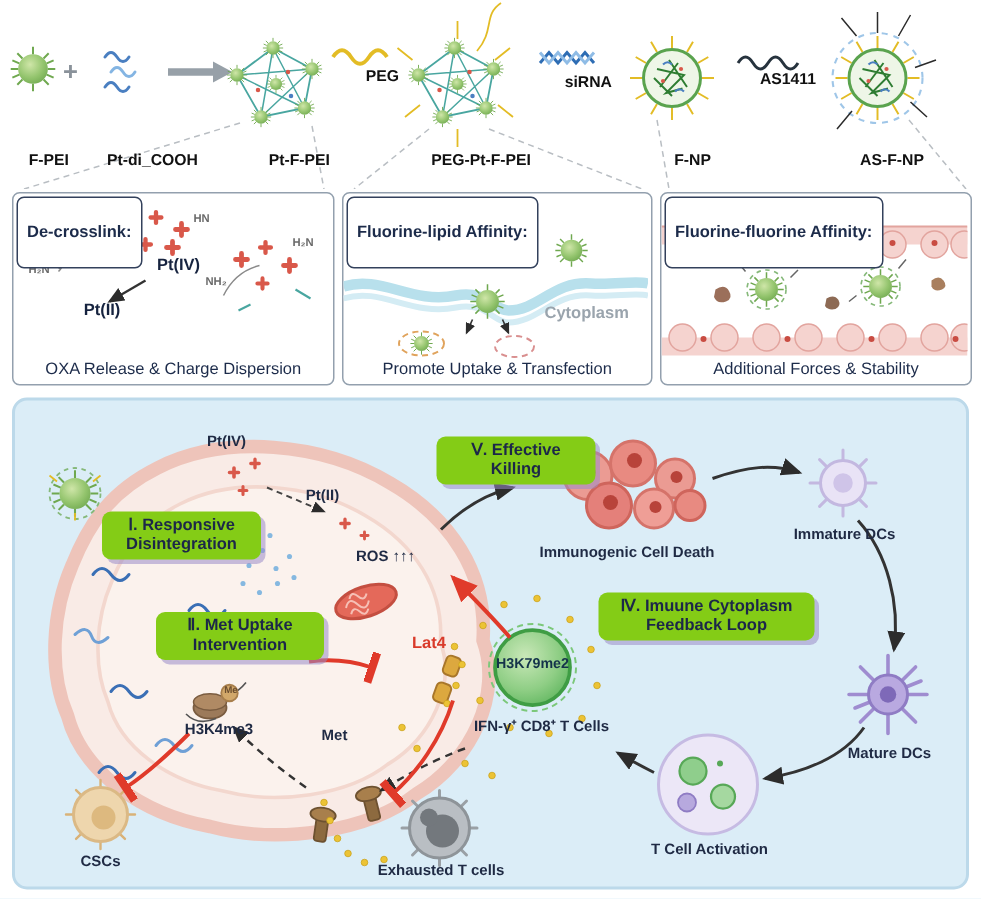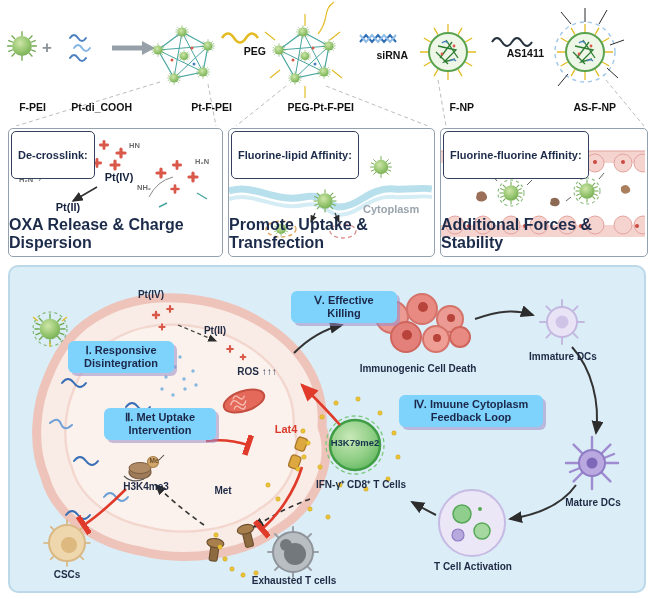--- a/index.html
+++ b/index.html
@@ -5,24 +5,24 @@
   *{margin:0;padding:0;box-sizing:border-box}
   body{font-family:"Liberation Sans",sans-serif;background:#fff}
   .stage{position:relative;width:654px;height:599px;background:#fff;overflow:hidden}
   .abs{position:absolute}
   .lbl{position:absolute;font-weight:bold;color:#111;font-size:10.5px;text-align:right;line-height:1.1}
   .plus{position:absolute;font-size:17px;font-weight:bold;color:#8a929a}
   .tiny{position:absolute;font-size:7.5px;color:#6b6b6b;font-weight:bold;white-space:nowrap}
   .chem{position:absolute;font-weight:bold;font-size:11px;color:#16233f;text-align:center}
   .mbox{position:absolute;top:128px;height:129px;background:#fff;border:1.6px solid #93a0ae;border-radius:5px}
   .btitle{position:absolute;top:2px;left:2px;background:#fff;border:1.6px solid #33415c;border-radius:5px;padding:17px 6px;font-weight:bold;font-size:11px;color:#1c2b4a;white-space:nowrap;z-index:3}
-  .bcaption{position:absolute;bottom:4px;left:0;right:0;font-weight:bold;font-size:16px;color:#1c2b4a;z-index:3}
+  .bcaption{position:absolute;bottom:4px;left:0;right:0;text-align:center;font-weight:normal;font-size:11px;color:#1c2b4a;z-index:3}
   .gray{position:absolute;font-weight:bold;font-size:11px;color:#9aa4ad}
   .panel{position:absolute;left:8px;top:265px;width:638px;height:328px;background:#dbedf7;border:2px solid #bcd9ea;border-radius:10px}
-  .chip{position:absolute;background:#7dd3fc;border-radius:6px;padding:3px 6px;font-weight:bold;font-size:11px;color:#1c2749;text-align:center;line-height:1.2;box-shadow:3px 3px 0 rgba(154,140,200,.55);z-index:4}
+  .chip{position:absolute;background:#84cc16;border-radius:6px;padding:3px 6px;font-weight:bold;font-size:11px;color:#1c2749;text-align:center;line-height:1.2;box-shadow:3px 3px 0 rgba(154,140,200,.55);z-index:4}
   .plabel{position:absolute;font-weight:bold;font-size:10px;color:#1f2a44;text-align:center;line-height:1.15;z-index:4}
   .red{color:#d93a2a;font-size:11px}
 </style>
 </head>
 <body>
 
 <div class="stage">
 
   <svg width="0" height="0" style="position:absolute" aria-hidden="true">
     <defs>
@@ -114,21 +114,21 @@
       <circle cx="585" cy="52" r="30" fill="none" stroke="#9fc6e8" stroke-width="1.4" stroke-dasharray="4 4"></circle>
       <use href="#fnpball" transform="translate(585,52)"></use>
       <g stroke="#2b2b2b" stroke-width="1">
         <path d="M599 24 L607 10 M571 24 L561 12 M610 45 L624 40 M607 68 L618 78 M568 74 L558 86 M585 22 L585 8"></path>
       </g>
     </g>
   </svg>
   <div class="plus" style="left:42px;top:38px">+</div>
   <div class="lbl" style="left:-2px;top:102px;width:48px">F-PEI</div>
   <div class="lbl" style="left:44px;top:102px;width:88px">Pt-di_COOH</div>
-  <div class="lbl" style="left:160px;top:102px;width:72px">Pt-F-PEI</div>
+  <div class="lbl" style="left:148px;top:102px;width:72px">Pt-F-PEI</div>
   <div class="lbl" style="left:222px;top:46px;width:44px">PEG</div>
   <div class="lbl" style="left:258px;top:102px;width:96px">PEG-Pt-F-PEI</div>
   <div class="lbl" style="left:362px;top:50px;width:46px">siRNA</div>
   <div class="lbl" style="left:422px;top:102px;width:52px">F-NP</div>
   <div class="lbl" style="left:490px;top:48px;width:54px">AS1411</div>
   <div class="lbl" style="left:554px;top:102px;width:62px">AS-F-NP</div>
 
   <div class="mbox" style="left:8px;width:215px">
     <svg class="abs" style="left:0;top:0" width="211" height="125" viewBox="0 0 211 125">
       <g>

